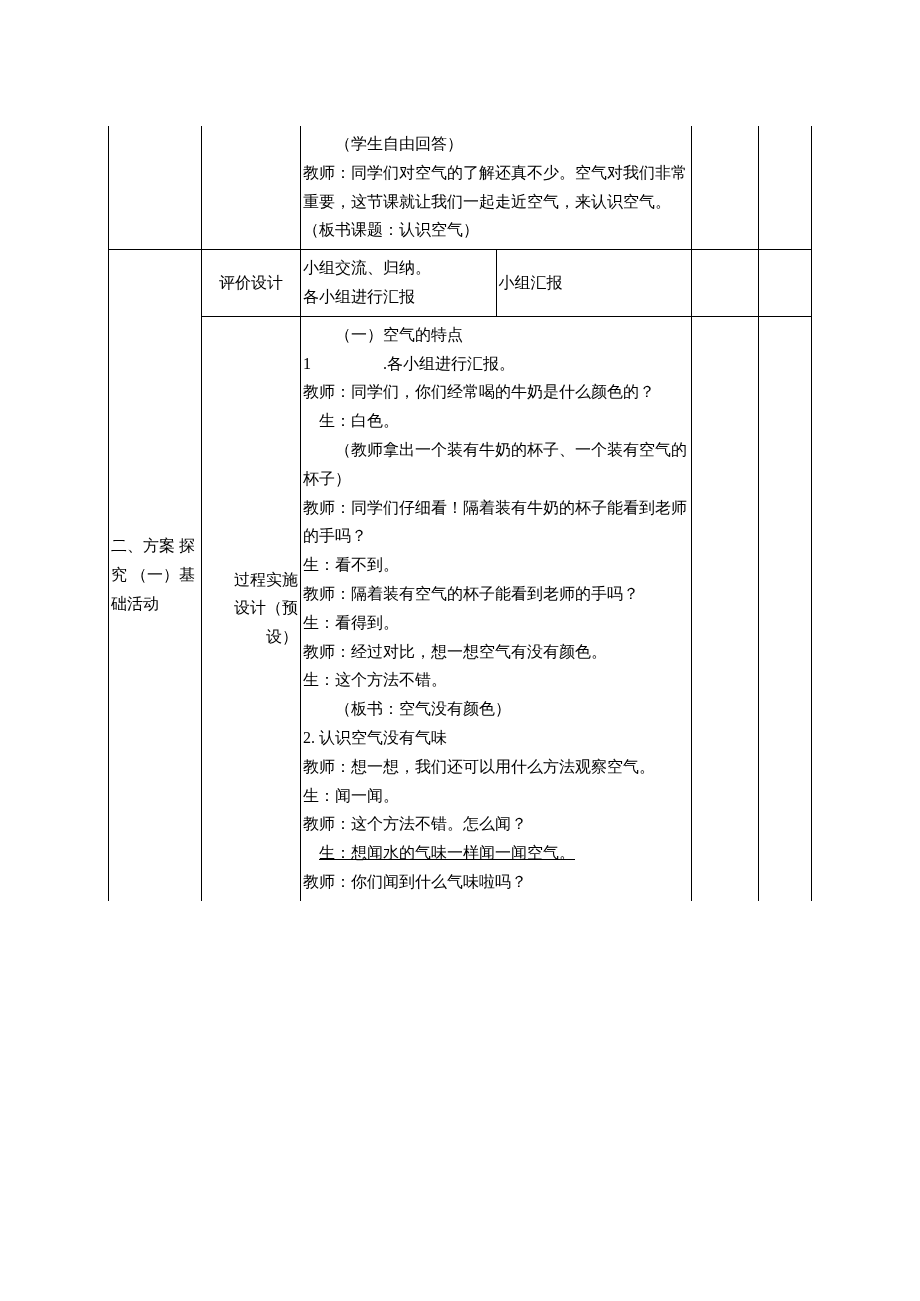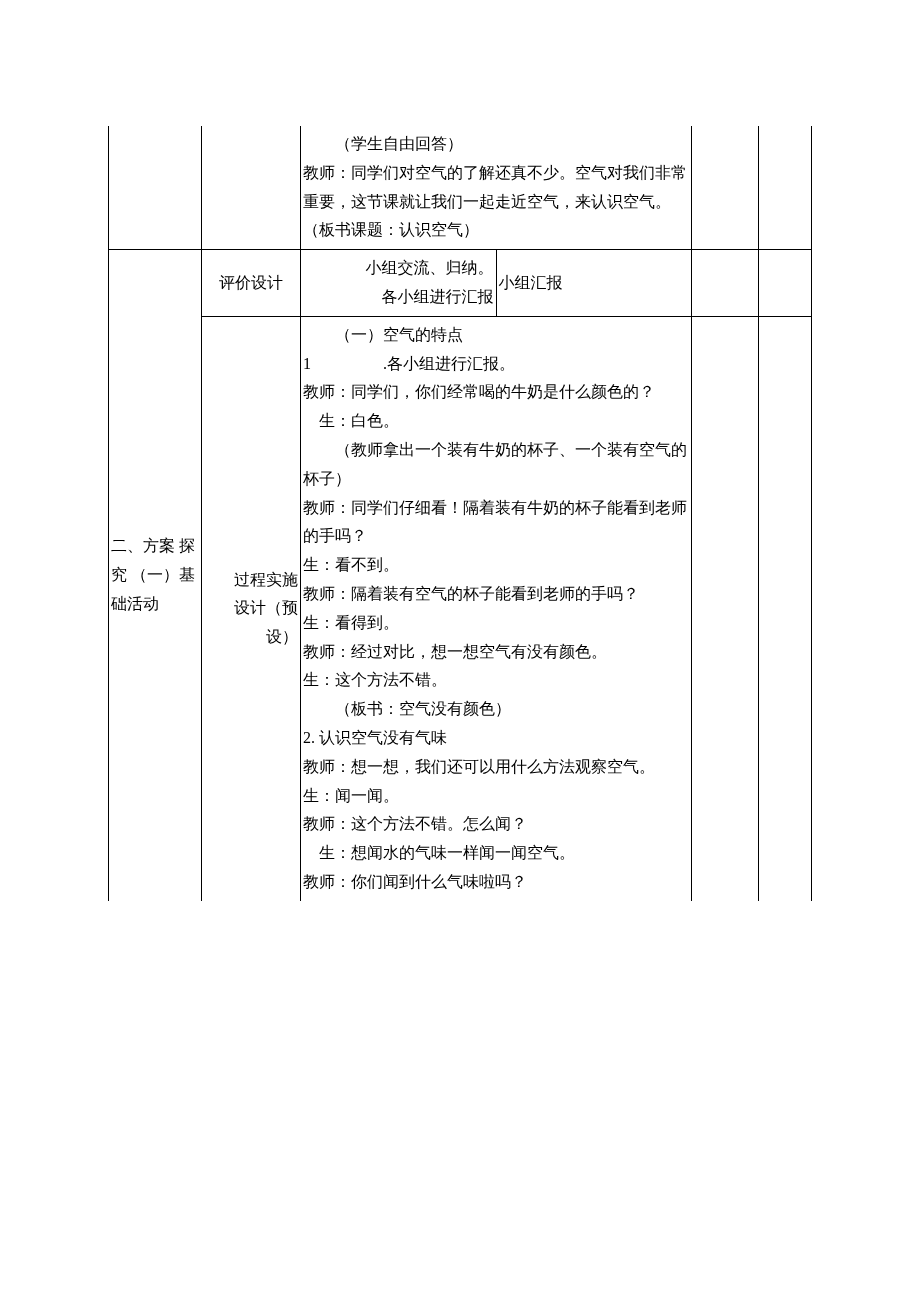--- a/index.html
+++ b/index.html
@@ -94,21 +94,21 @@
       <td class="col-narrow2 no-top-border"></td>
     </tr>
 
     <tr>
       <td class="col-section no-bottom-border" rowspan="2">
         <span class="para">二、方案  探究   （一）基础活动</span>
       </td>
       <td class="col-design">
         <span>评价设计</span>
       </td>
-      <td class="col-content" style="width:192px;text-align:right;">
+      <td class="col-content" style="width:192px;">
         <span class="para">小组交流、归纳。</span>
         <span class="para">各小组进行汇报</span>
       </td>
       <td class="col-extra">
         <span>小组汇报</span>
       </td>
       <td class="col-narrow1"></td>
       <td class="col-narrow2"></td>
     </tr>
 
@@ -131,21 +131,21 @@
         <span class="para">生：看不到。</span>
         <span class="para">教师：隔着装有空气的杯子能看到老师的手吗？</span>
         <span class="para">生：看得到。</span>
         <span class="para">教师：经过对比，想一想空气有没有颜色。</span>
         <span class="para">生：这个方法不错。</span>
         <span class="para indent1">（板书：空气没有颜色）</span>
         <span class="para">2. 认识空气没有气味</span>
         <span class="para">教师：想一想，我们还可以用什么方法观察空气。</span>
         <span class="para">生：闻一闻。</span>
         <span class="para">教师：这个方法不错。怎么闻？</span>
-        <span class="para" style="text-indent:1em;">生：想闻水的气味一样闻一闻空气。</span>
+        <span class="para" style="text-indent:1em;text-decoration:underline;">生：想闻水的气味一样闻一闻空气。</span>
         <span class="para">教师：你们闻到什么气味啦吗？</span>
       </td>
       <td class="col-narrow1 no-bottom-border"></td>
       <td class="col-narrow2 no-bottom-border"></td>
     </tr>
 
   </tbody>
     </table>
 </div>
 

